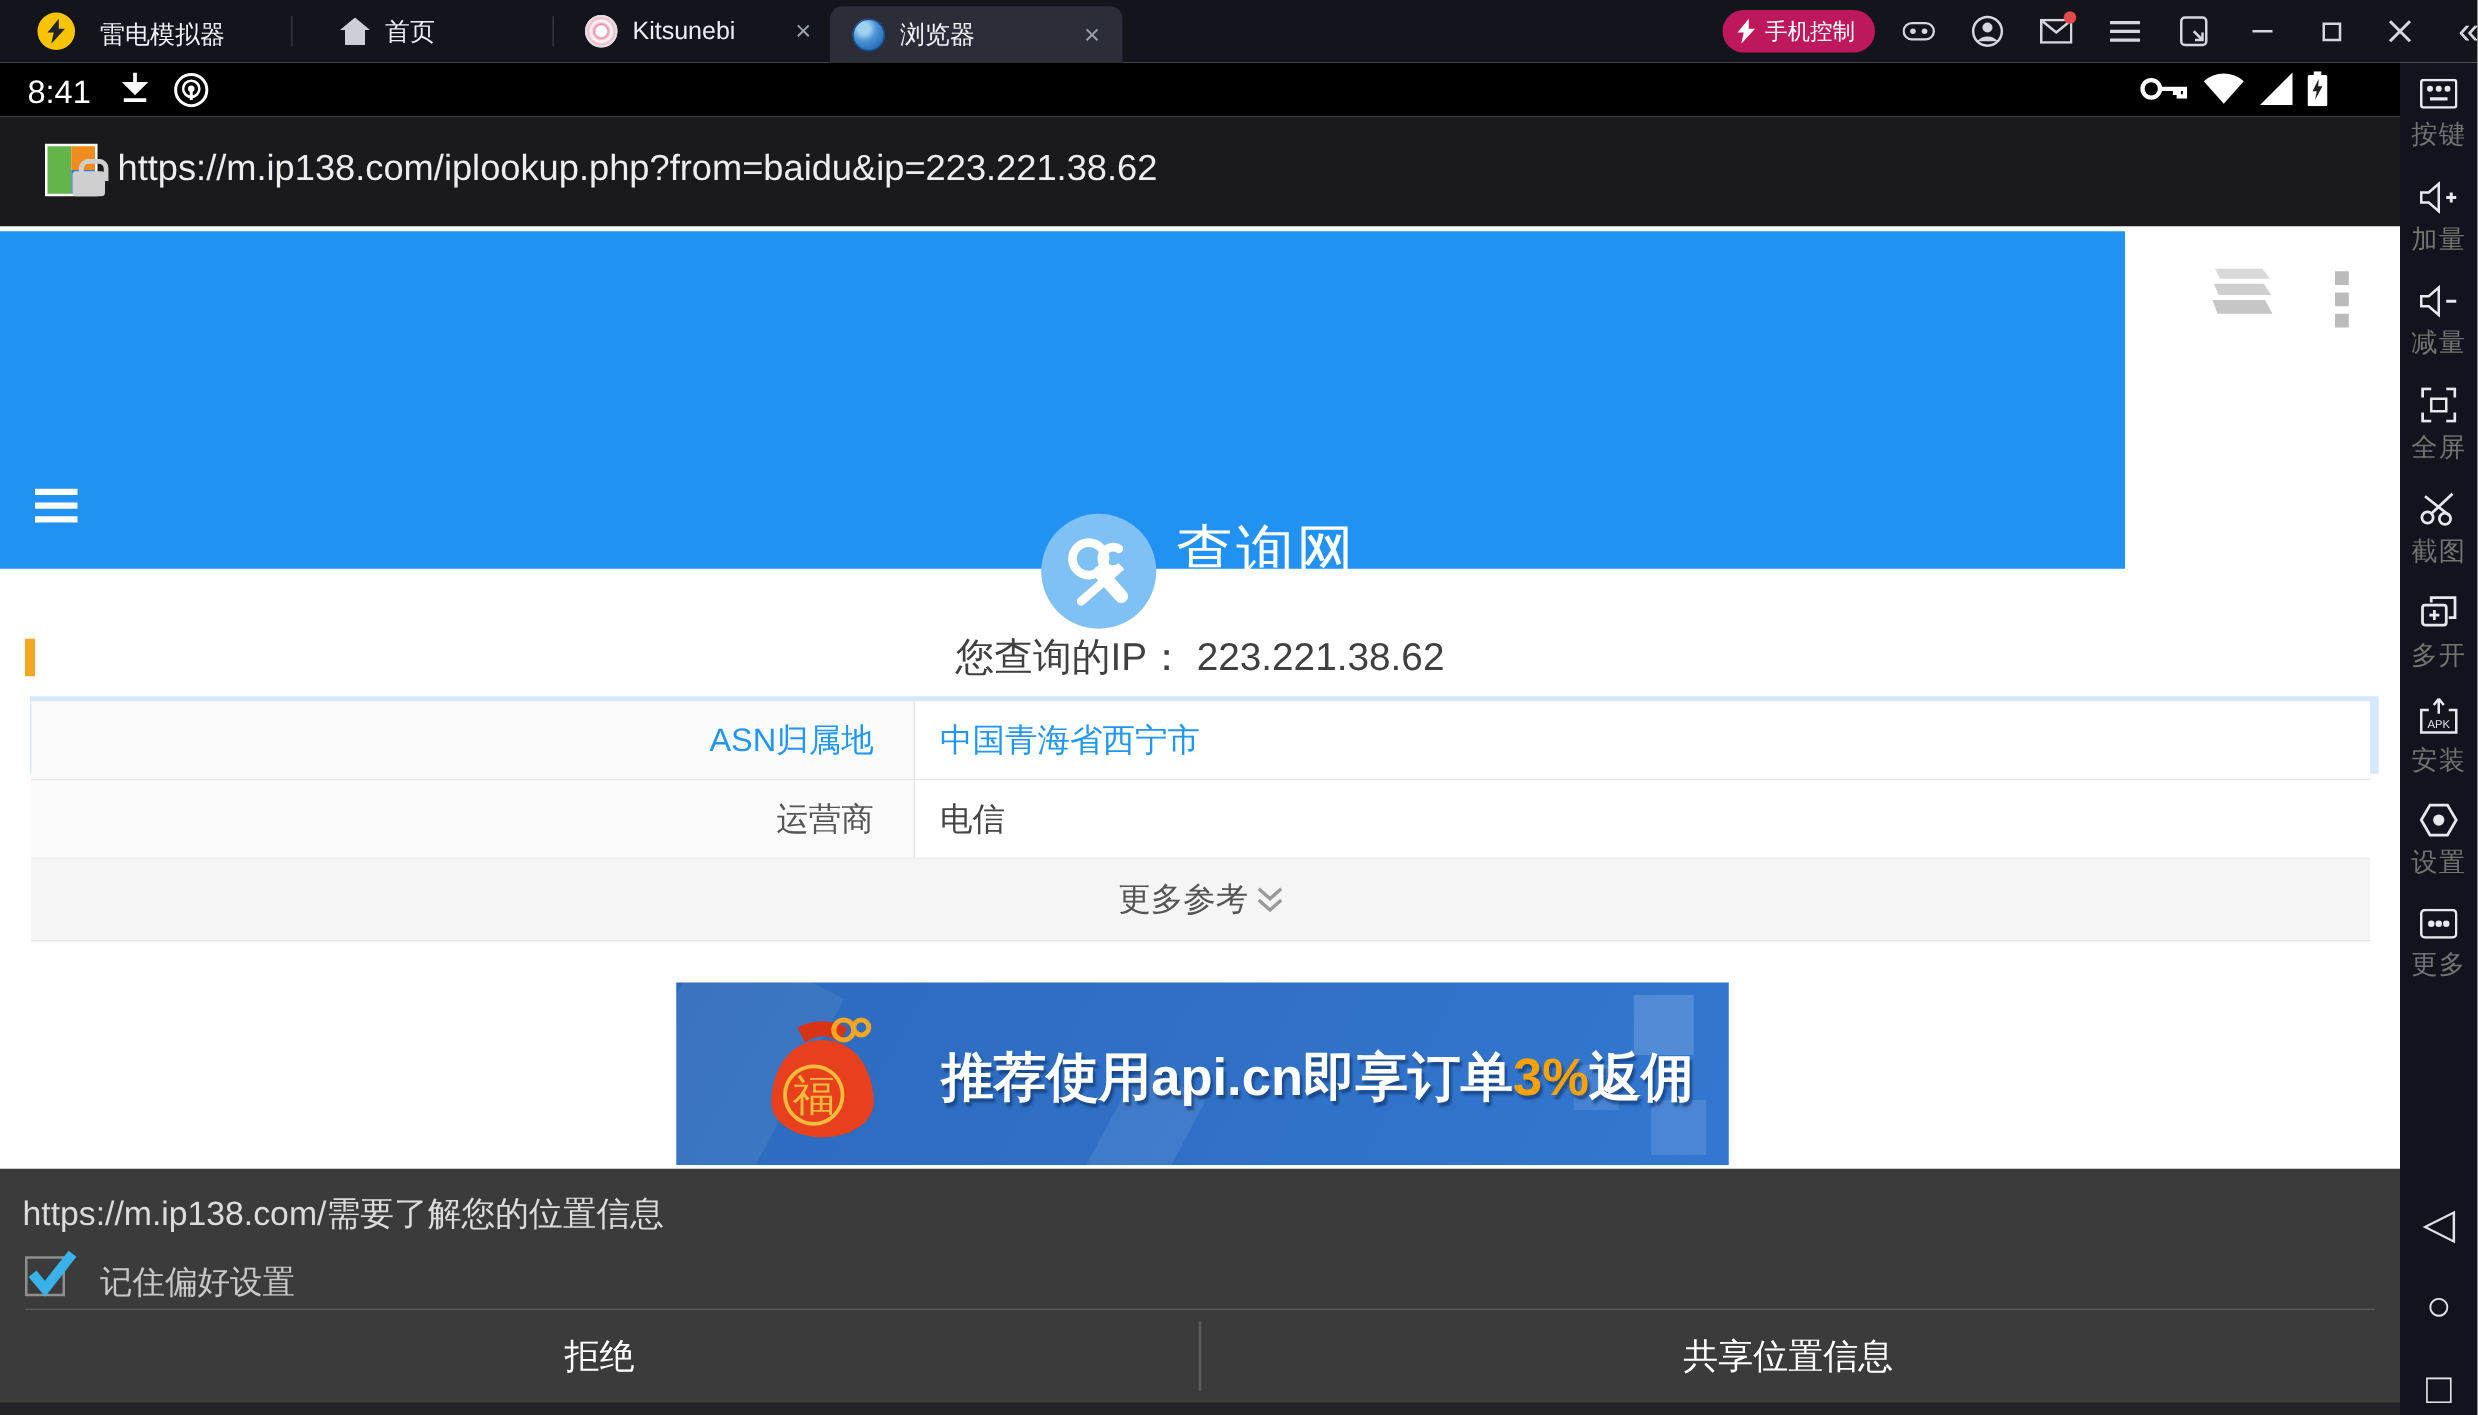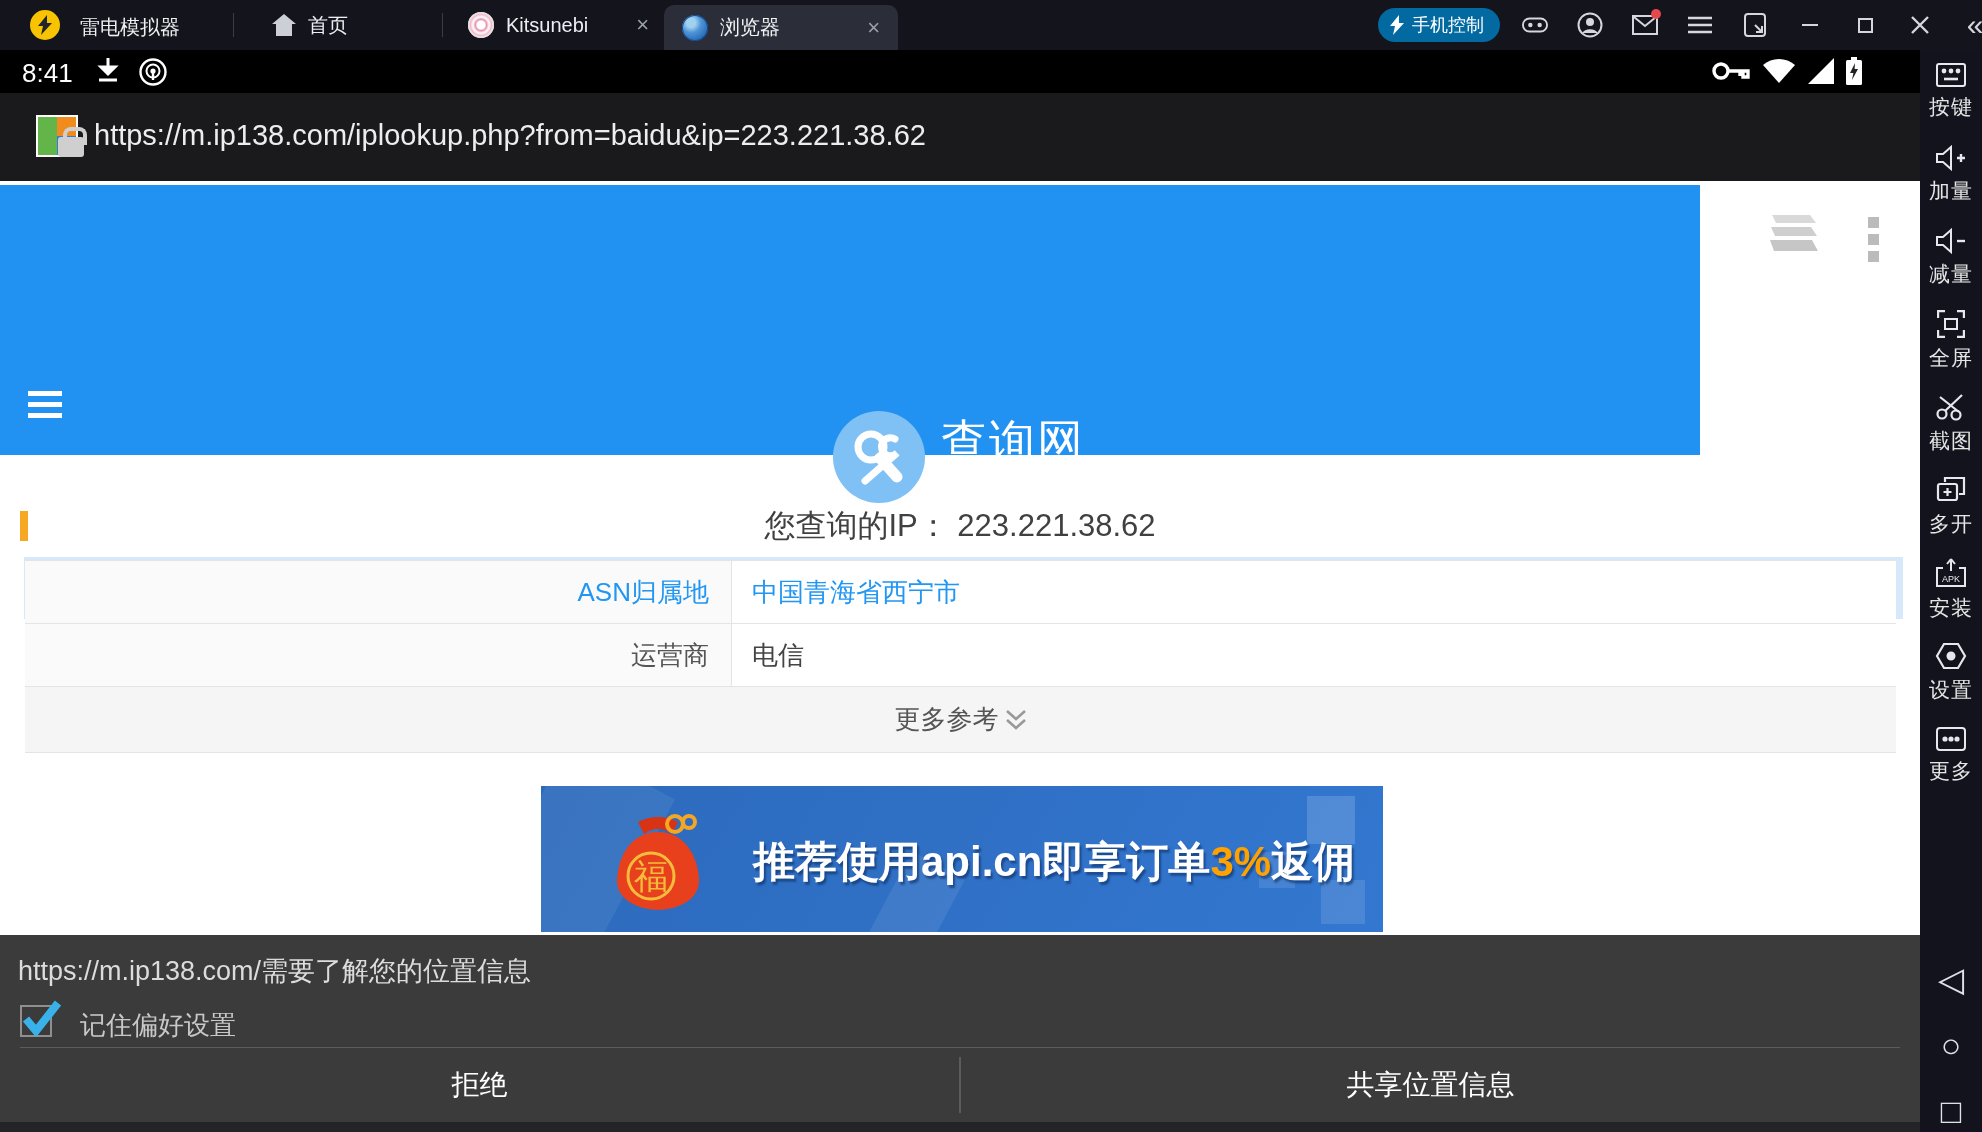--- a/index.html
+++ b/index.html
@@ -11,21 +11,21 @@
   .titlebar { position:absolute; left:0; top:0; width:1982px; height:50px; background:#14151c; display:flex; align-items:center; }
   .ld-logo { position:absolute; left:30px; top:10px; width:30px; height:30px; border-radius:50%; background:#f8c300; display:flex; align-items:center; justify-content:center; }
   .ld-title { position:absolute; left:80px; top:14px; color:#f0f0f2; font-size:20px; }
   .tb-sep { position:absolute; top:13px; width:1px; height:24px; background:#3a3d46; }
   .tb-tab { position:absolute; top:0; height:50px; display:flex; align-items:center; color:#eceef2; font-size:20px; gap:12px; }
   .tab-close { color:#9aa0ab; font-size:22px; line-height:1; }
   .active-tab { position:absolute; left:664px; top:5px; width:234px; height:45px; background:#2b2e38; border-radius:10px 10px 0 0; display:flex; align-items:center; padding:0 18px; gap:12px; color:#f2f3f5; font-size:20px; }
   .active-tab .tab-close { margin-left:auto; }
   .globe { width:26px; height:26px; border-radius:50%; background:radial-gradient(circle at 35% 30%, #9fd1f0 0 18%, #4f94d6 40%, #1c5fae 85%); box-shadow:inset 0 0 0 1px #134a8c; }
   .kitsu-ic { width:26px; height:26px; border-radius:50%; background:radial-gradient(circle, #fff 0 22%, #e890ac 30%, #fff 44%, #f0b9c9 58%, #fff 70%); box-shadow:0 0 0 1px #ddd inset; }
-  .phone-ctl { position:absolute; left:1378px; top:8px; height:34px; padding:0 16px 0 10px; border-radius:17px; background:#0369a1; color:#fff; font-size:18px; display:flex; align-items:center; gap:6px; }
+  .phone-ctl { position:absolute; left:1378px; top:8px; height:34px; padding:0 16px 0 10px; border-radius:17px; background:#be185d; color:#fff; font-size:18px; display:flex; align-items:center; gap:6px; }
   .tb-icons { position:absolute; left:1522px; top:0; height:50px; display:flex; align-items:center; gap:29px; }
   .tb-ic { position:relative; width:26px; height:26px; display:flex; align-items:center; justify-content:center; color:#d5d7dd; font-size:24px; }
   .mail-dot { position:absolute; right:-3px; top:-3px; width:10px; height:10px; border-radius:50%; background:#e5484d; }
   .win-min { width:16px; height:2px; background:#d5d7dd; }
   .win-max { width:15px; height:15px; border:2px solid #d5d7dd; }
 
   
   .statusbar { position:absolute; left:0; top:50px; width:1920px; height:43px; background:#000; color:#fff; }
   .st-time { position:absolute; left:22px; top:8px; font-size:26px; }
   .st-left { position:absolute; left:95px; top:8px; display:flex; gap:18px; align-items:center; }
@@ -58,21 +58,21 @@
   .sec-txt { color:#fff; font-size:25px; }
   .ip-input { position:absolute; left:24px; top:372px; width:1879px; height:62px; background:#d7e8fb; }
   .ip-value { position:absolute; left:40px; top:16px; font-size:28px; color:#1e1e1e; }
   .clear-btn { position:absolute; left:1758px; top:13px; width:36px; height:36px; border-radius:50%; background:#666; display:flex; align-items:center; justify-content:center; }
   .search-btn { position:absolute; left:1828px; top:10px; }
 
   
   .result-head { position:absolute; left:0; top:505px; width:1920px; text-align:center; font-size:31px; color:#404040; }
   .ip-table { position:absolute; left:25px; top:560px; width:1871px; border-top:1px solid #e4e4e4; }
   .tr { display:flex; height:63px; border-bottom:1px solid #e4e4e4; }
-  .td-l { width:707px; background:#fafafa; border-right:1px solid #e4e4e4; display:flex; align-items:center; justify-content:flex-end; padding-right:22px; font-size:26px; }
+  .td-l { width:707px; background:#fafafa; border-right:1px solid #e4e4e4; display:flex; align-items:center; justify-content:flex-end; padding-right:32px; font-size:26px; }
   .td-r { flex:1; background:#fff; display:flex; align-items:center; padding-left:20px; font-size:26px; color:#444; }
   .blue-t { color:#2196f3; }
   .gray-t { color:#555; }
   .tr-more { height:66px; background:#f5f5f5; border-bottom:1px solid #e4e4e4; display:flex; align-items:center; justify-content:center; gap:6px; color:#555; font-size:26px; }
 
   
   .banner { position:absolute; left:541px; top:786px; width:842px; height:146px; background:linear-gradient(120deg,#2c6abc,#3377d0); overflow:hidden; }
   .bn-stripe { position:absolute; left:-40px; top:-30px; width:120px; height:260px; background:rgba(255,255,255,.07); transform:rotate(28deg); }
   .bn-stripe2 { position:absolute; left:330px; top:70px; width:60px; height:160px; background:rgba(255,255,255,.08); transform:rotate(28deg); }
   .bn-sq { position:absolute; background:rgba(255,255,255,.16); }
@@ -88,21 +88,21 @@
   .dlg-chk-label { position:absolute; left:80px; top:73px; color:#c8c8c8; font-size:26px; }
   .dlg-hr { position:absolute; left:20px; top:112px; width:1880px; height:1px; background:#5c5c5c; }
   .dlg-btn { position:absolute; top:113px; height:74px; display:flex; align-items:center; justify-content:center; color:#fff; font-size:28px; }
   .dlg-deny { left:0; width:959px;font-family:Liberation Mono, monospace; }
   .dlg-share { left:961px; width:939px; }
   .dlg-vr { position:absolute; left:959px; top:122px; width:2px; height:56px; background:#5c5c5c; }
   .dlg-bottom { position:absolute; left:0; top:187px; width:1920px; height:10px; background:#242428; }
 
   
   .sidebar { position:absolute; left:1920px; top:50px; width:62px; height:1082px; background:#12131c; }
-  .sb-item { width:62px; height:83px; display:flex; flex-direction:column; align-items:center; justify-content:center; gap:6px; color:#e5e5e5; }
+  .sb-item { width:62px; height:83px; display:flex; flex-direction:column; align-items:center; justify-content:center; gap:6px; color:#737373; }
   .sb-label { font-size:21px; letter-spacing:1px; }
   .sb-nav { position:absolute; left:0; top:912px; width:62px; display:flex; flex-direction:column; align-items:center; gap:32px; color:#dfe2e8; }
   .sb-nav .g { font-size:34px; line-height:1; }
   svg { display:block; }
 </style>
 </head>
 <body>
 
 <div id="stage">
 

